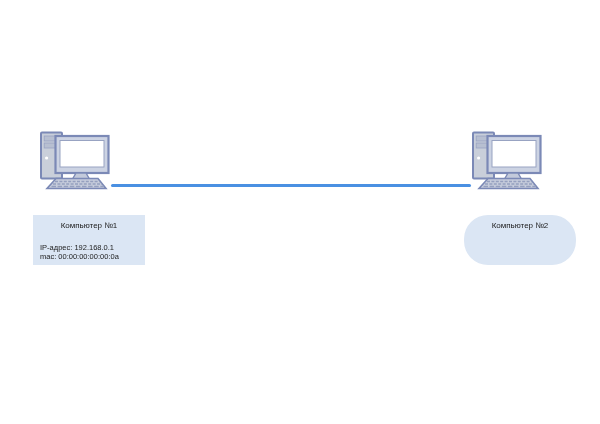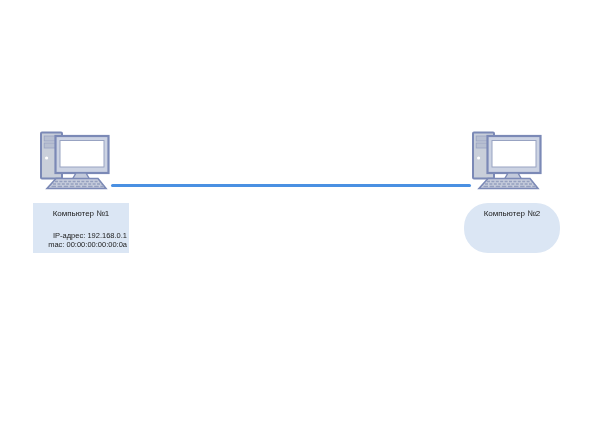--- a/index.html
+++ b/index.html
@@ -26,38 +26,38 @@
   .icon-1{left:38px;top:131px;}
   .icon-2{left:470px;top:131px;}
   .link-line{
     position:absolute;
     left:111px;top:184px;width:360px;height:3px;
     background:var(--link-blue);
     border-radius:2px;
   }
   .label-box{
     position:absolute;
-    top:203px;width:96px;height:50px;
+    top:215px;width:112px;height:50px;
     background:var(--label-bg);
   }
   .box-1{left:33px;}
   .box-2{left:464px;border-radius:24px;}
   .label-title{
     margin-top:6px;
     text-align:center;
     font-size:8px;
     line-height:9px;
     white-space:nowrap;
   }
   .label-lines{
     position:absolute;
     left:7px;right:2px;bottom:4px;
     font-size:7.5px;
     line-height:9px;
-    text-align:right;
+    text-align:left;
     white-space:nowrap;
   }
 </style>
 </head>
 <body>
 
 <div class="canvas">
 
   <svg width="0" height="0" style="position:absolute" aria-hidden="true">
     <defs>

